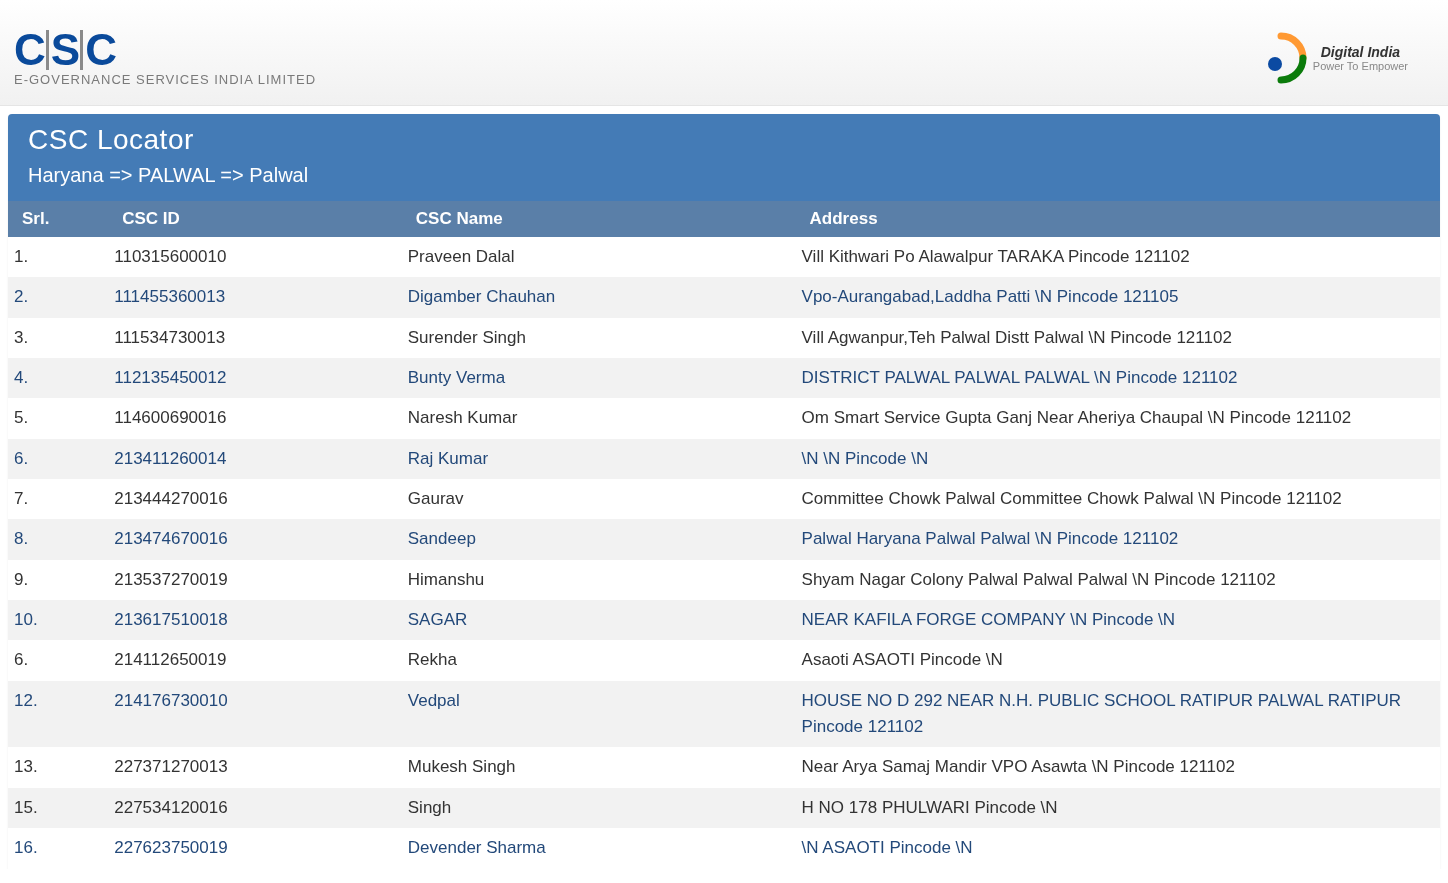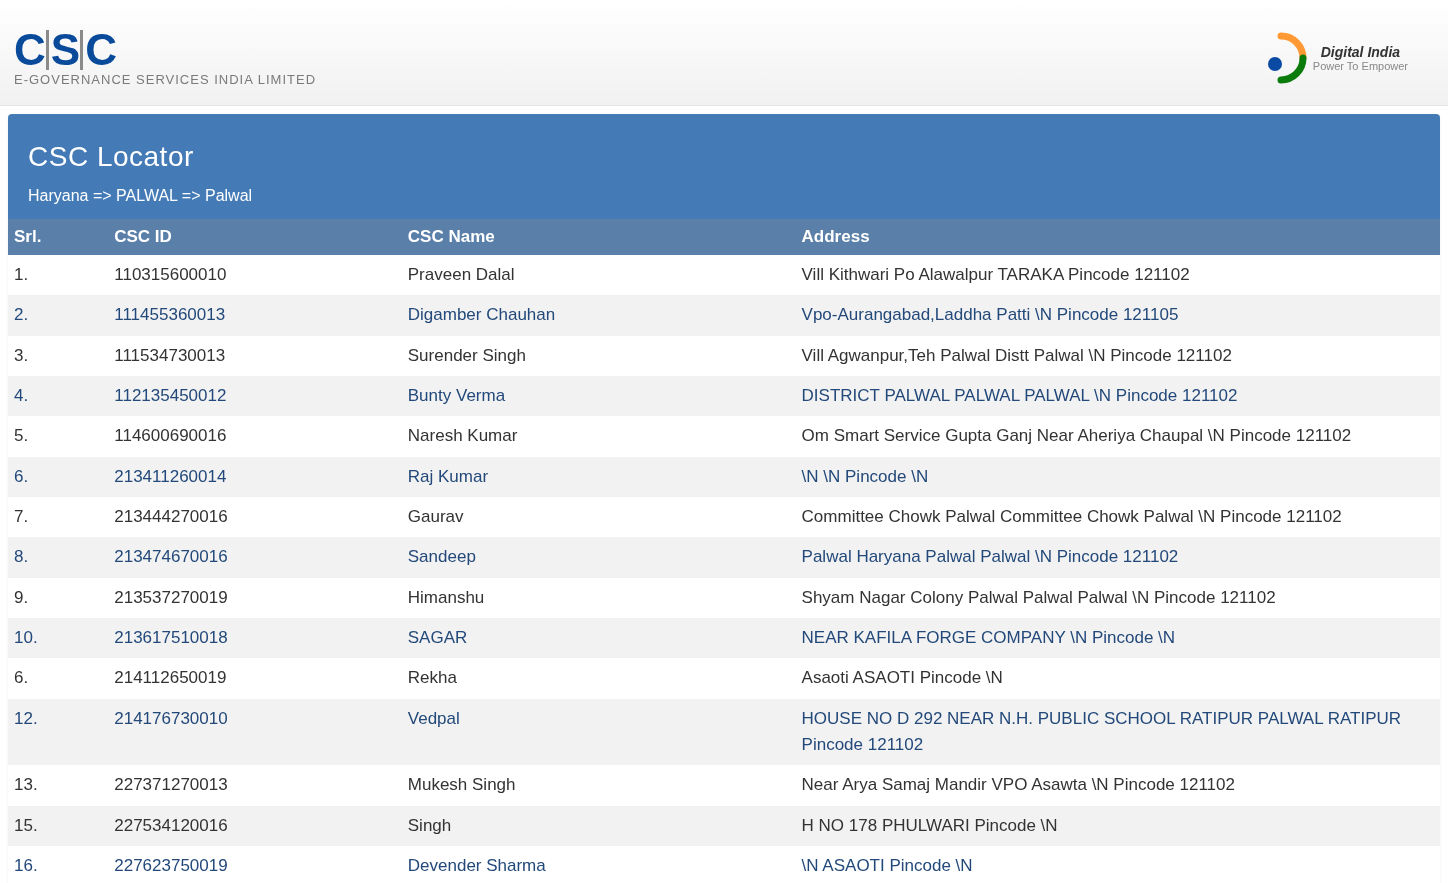--- a/index.html
+++ b/index.html
@@ -51,44 +51,44 @@
 
   .panel {
     margin: 8px 8px 0 8px;
     border-radius: 4px 4px 0 0;
     overflow: hidden;
     box-shadow: 0 1px 2px rgba(0,0,0,0.08);
   }
   .panel-header {
     background: #447bb6;
     color: #ffffff;
-    padding: 27px 20px 14px 20px;
+    padding: 10px 20px 14px 20px;
   }
   .panel-header h1 {
     font-size: 28px;
     font-weight: 400;
     letter-spacing: 0.5px;
     font-family: "Trebuchet MS", Arial, sans-serif;
   }
   .panel-header .breadcrumb {
-    font-size: 16px;
-    margin-top: 14px;
+    font-size: 20px;
+    margin-top: 8px;
   }
 
   table.data {
     width: 100%;
     border-collapse: collapse;
     font-size: 17px;
   }
   table.data thead th {
     background: #5a7fa8;
     color: #ffffff;
     text-align: left;
     font-weight: 700;
-    padding: 8px 6px;
+    padding: 8px 14px;
   }
   table.data td {
     padding: 7px 6px;
     color: #333333;
     vertical-align: top;
     line-height: 1.55;
   }
   table.data tbody tr:nth-child(odd)  td { background: #ffffff; }
   table.data tbody tr:nth-child(even) td { background: #f2f2f2; }
   table.data tbody tr.linkrow td { color: #23497a; }

